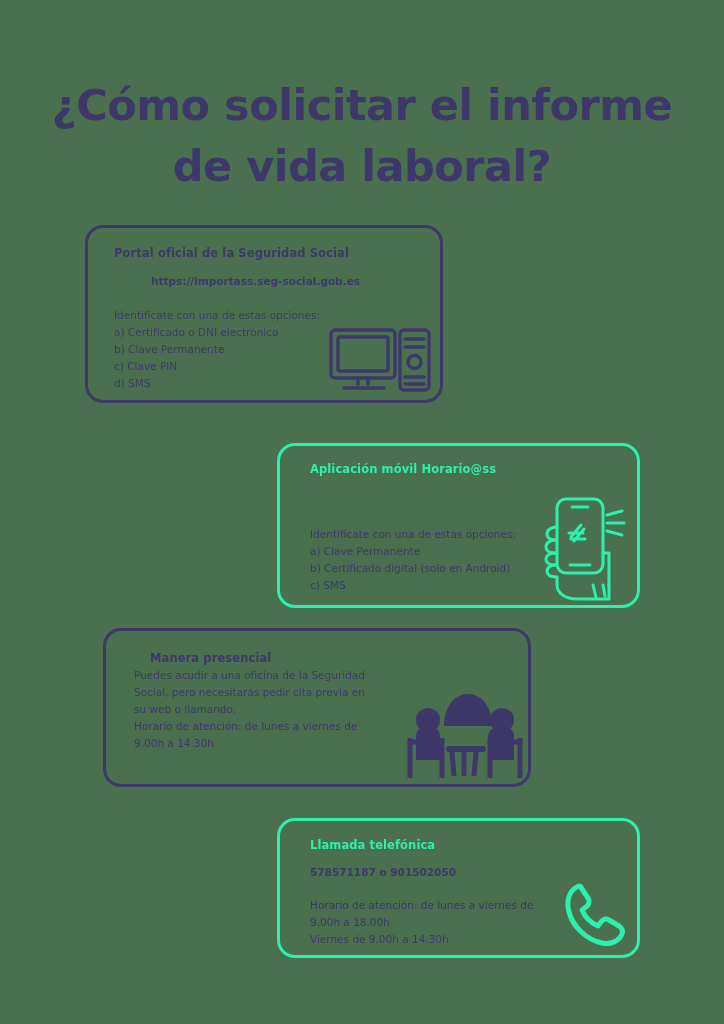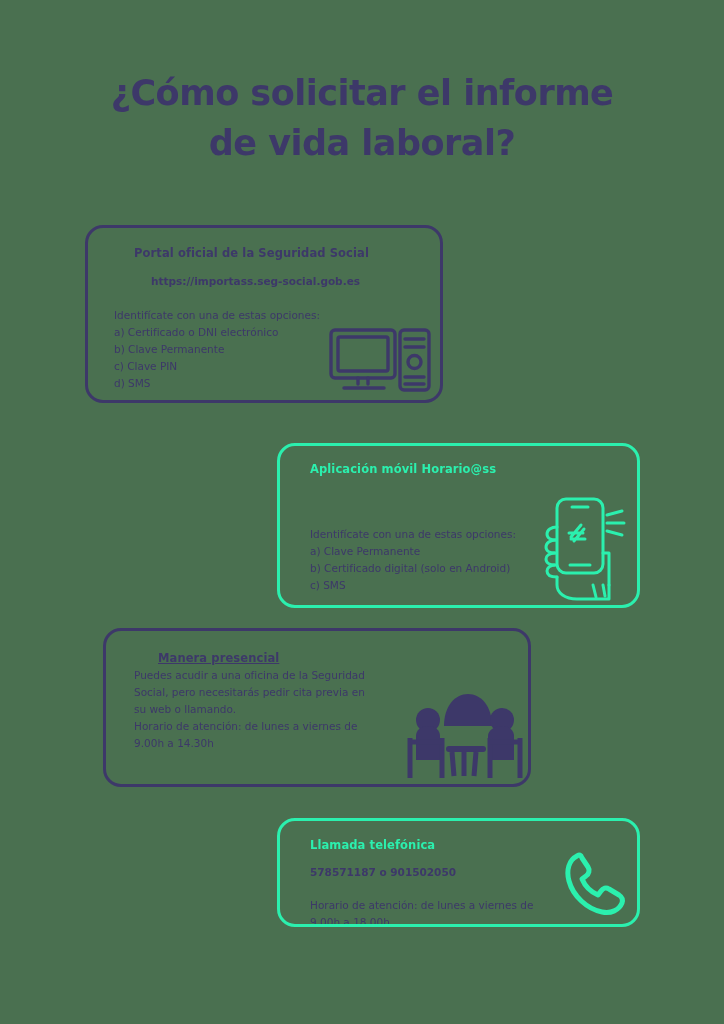--- a/index.html
+++ b/index.html
@@ -18,21 +18,21 @@
   
   .title {
     position: absolute;
     top: 46px;
     left: 0;
     width: 724px;
     text-align: center;
     color: #3d3869;
     font-family: "DejaVu Sans", sans-serif;
     font-weight: bold;
-    font-size: 35px;
+    font-size: 43px;
     line-height: 1.42;
     letter-spacing: -0.5px;
     white-space: pre-line;
   }
 
   
   .card {
     position: absolute;
     box-sizing: border-box;
     border-radius: 18px;
@@ -51,48 +51,48 @@
     height: 100%;
   }
 
   .card-title {
     position: absolute;
     font-family: "DejaVu Sans", sans-serif;
     font-weight: bold;
     font-size: 11.5px;
     letter-spacing: 0.1px;
   }
-  .card.purple .card-title { color: #3d3869; margin-left: 20px; }
+  .card.purple .card-title { color: #3d3869; }
   .card.teal .card-title  { color: #2bf0ae; }
 
   .card-body {
     position: absolute;
     font-family: "DejaVu Sans", sans-serif;
     font-size: 10.5px;
     line-height: 1.62;
     color: #3d3869;
     white-space: pre-line;
   }
   .card-body.bold { font-weight: normal; }
 
   
   #card-portal      { left: 85px;  top: 225px; width: 358px; height: 178px; }
   #card-app         { left: 277px; top: 443px; width: 363px; height: 165px; }
   #card-presencial  { left: 103px; top: 628px; width: 428px; height: 159px; }
-  #card-telefonica  { left: 277px; top: 818px; width: 363px; height: 109px; }
+  #card-telefonica  { left: 277px; top: 818px; width: 363px; height: 140px; }
 
   #card-portal .card-title     { left: 26px; top: 18px; }
   #card-portal .url            { left: 27px; top: 45px; font-weight: bold; margin-left: 36px; }
   #card-portal .opts           { left: 26px; top: 79px; }
 
   #card-app .card-title        { left: 30px; top: 16px; }
   #card-app .avail             { left: 30px; top: 44px; }
   #card-app .opts              { left: 30px; top: 80px; }
 
-  #card-presencial .card-title { left: 32px; top: 20px; text-decoration: underline; }
+  #card-presencial .card-title { left: 44px; top: 20px; }
   #card-presencial .opts       { left: 28px; top: 36px; }
 
   #card-telefonica .card-title { left: 30px; top: 17px; }
   #card-telefonica .phones     { left: 30px; top: 43px; font-weight: bold; }
   #card-telefonica .opts       { left: 30px; top: 76px; }
 
   
   .icon {
     position: absolute;
     pointer-events: none;

